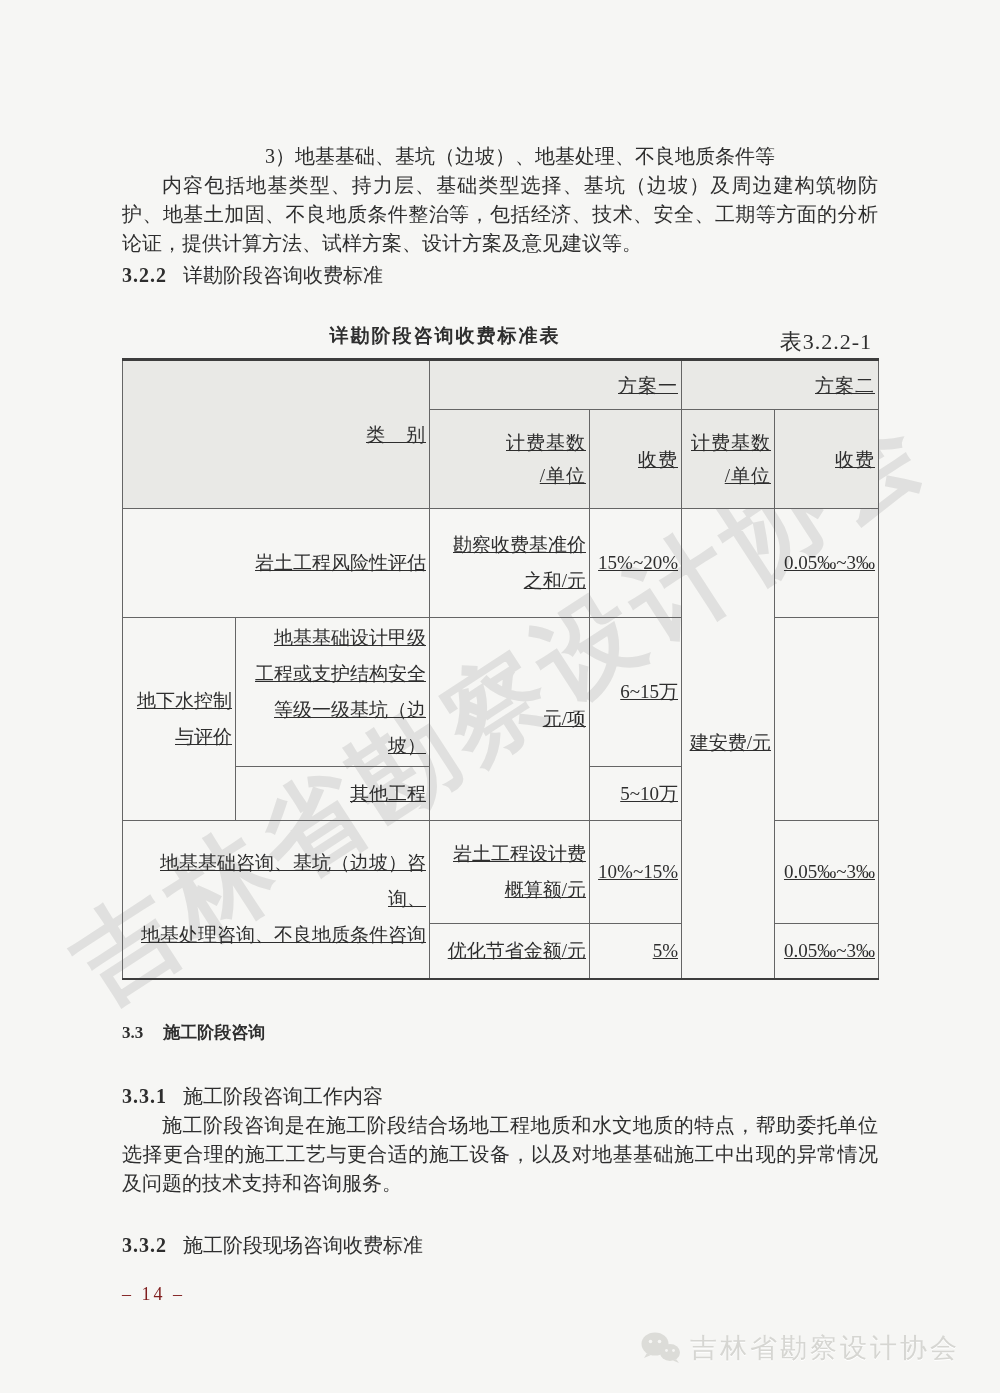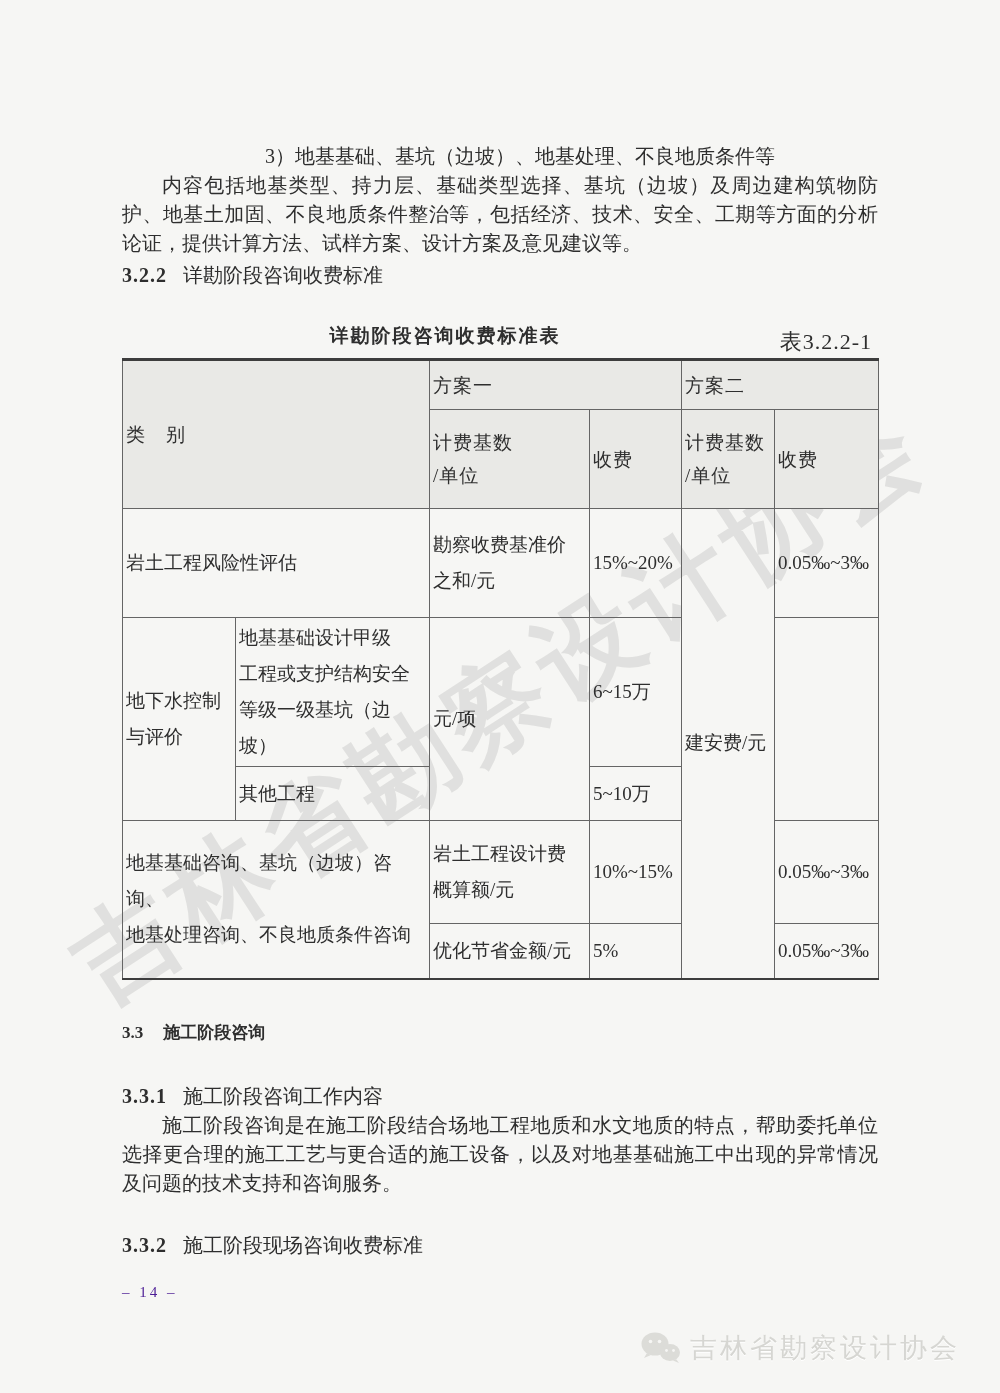--- a/index.html
+++ b/index.html
@@ -33,36 +33,37 @@
   }
   .caption-tag{position:absolute;right:6px;bottom:1px;font-size:22px;letter-spacing:1px;}
 
   table.fee{
     width:756px;border-collapse:collapse;table-layout:fixed;
     border-top:3px solid #3d3d3d;border-bottom:2px solid #3d3d3d;
     border-left:1px solid #5f5f5f;border-right:1px solid #5f5f5f;
   }
   table.fee td{
     border:1px solid #656565;
-    text-align:left;vertical-align:middle;
+    text-align:right;vertical-align:middle;
     font-size:19px;line-height:36px;
     padding:2px 3px;
     white-space:pre-line;
+    text-decoration:underline;
   }
   table.fee thead td{background:#e9e9e6;line-height:33px;letter-spacing:1px;}
   tr.hr1{height:50px;}
   tr.hr2{height:99px;padding-left:30px;}
   tr.r1{height:109px;}
   tr.r2{height:126px;}
   tr.r3{height:54px;}
   tr.r4{height:103px;}
   tr.r5{height:55px;}
   td.wide-cat{letter-spacing:0;font-size:18.5px;}
 
-  .pagenum{font-size:15px;letter-spacing:3px;margin:24px 0 0 0;color:#4c1d95;}
+  .pagenum{font-size:18px;letter-spacing:3px;margin:24px 0 0 0;color:#7f1d1d;}
 
   .watermark{
     position:absolute;left:-35px;top:638px;width:1070px;
     text-align:center;white-space:nowrap;
     font-size:102px;font-weight:bold;letter-spacing:8px;
     color:rgba(125,125,125,0.18);
     transform:rotate(-33deg);
     pointer-events:none;
   }
 

